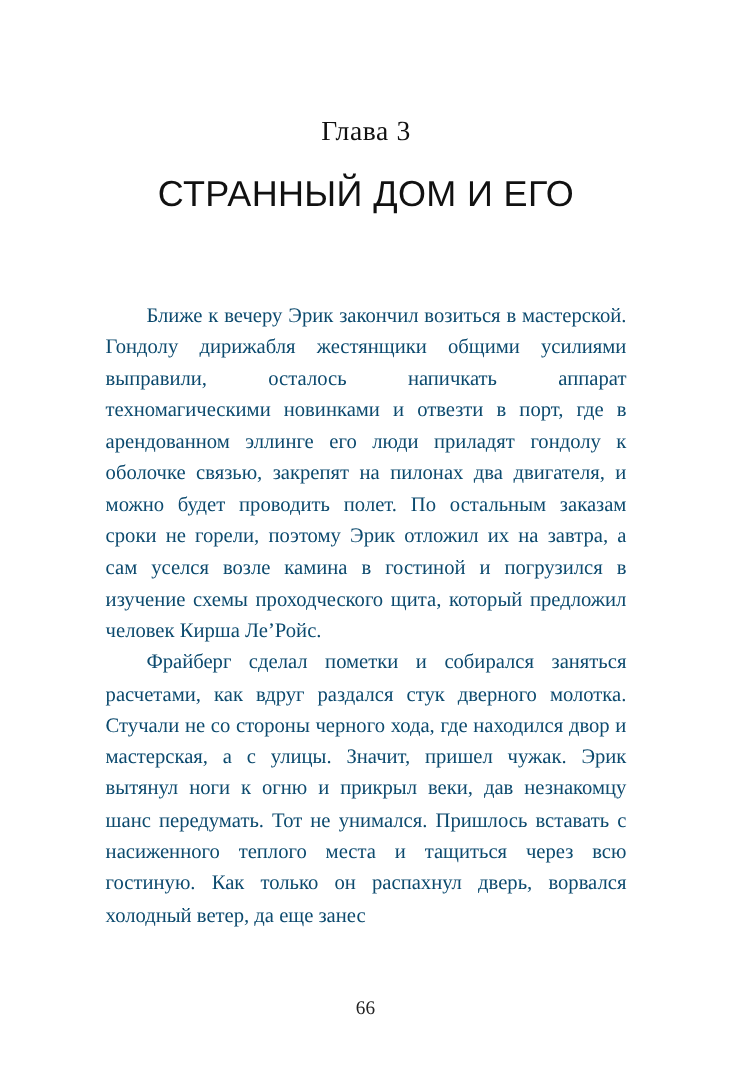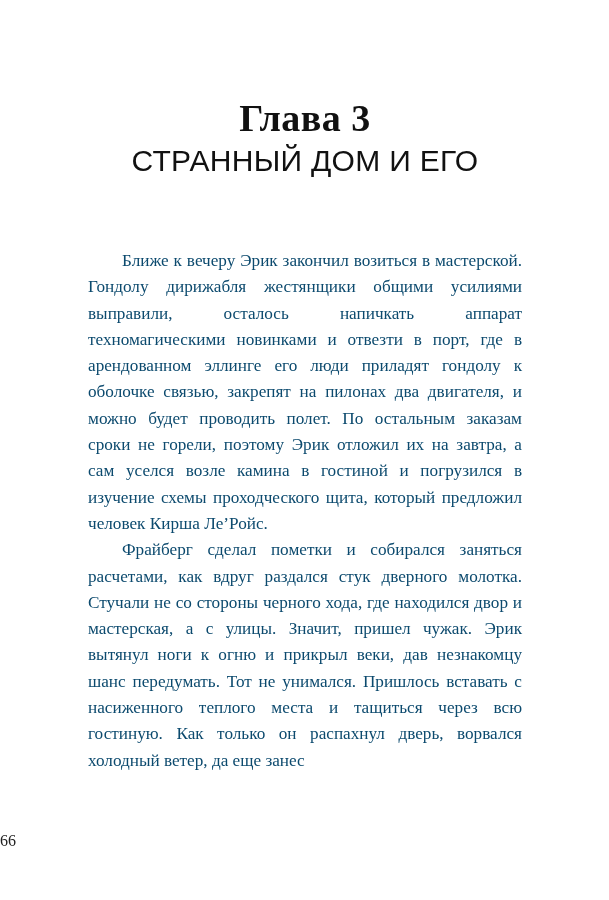--- a/index.html
+++ b/index.html
@@ -26,26 +26,26 @@
     left: 88px;
     top: 0;
     width: 434px;
   }
   .chapter-head {
     margin-top: 96px;
     text-align: center;
   }
   .chapter-number {
     font-family: "Liberation Serif", serif;
-    font-size: 38px;
+    font-size: 23px;
     letter-spacing: 0.5px;
     color: #111;
     line-height: 1.2;
-    margin: 0 0 0 0;
-    font-weight: bold;
+    margin: 0 0 20px 0;
+    font-weight: normal;
   }
   .chapter-title {
     font-family: Liberation Sans, sans-serif;
     font-size: 30px;
     line-height: 1.28;
     color: #111;
     margin: 0;
     font-weight: normal;
     letter-spacing: 0.3px;
   }
@@ -64,21 +64,21 @@
   }
   .body-text p {
     margin: 0;
     text-indent: 34px;
   }
   .folio {
     position: absolute;
     left: 0;
     right: 0;
     top: 832px;
-    text-align: left;
+    text-align: center;
     font-family: "Liberation Serif", serif;
     font-size: 16px;
     color: #222;
   }
 </style>
 </head>
 <body>
 
 <div class="page">
 

